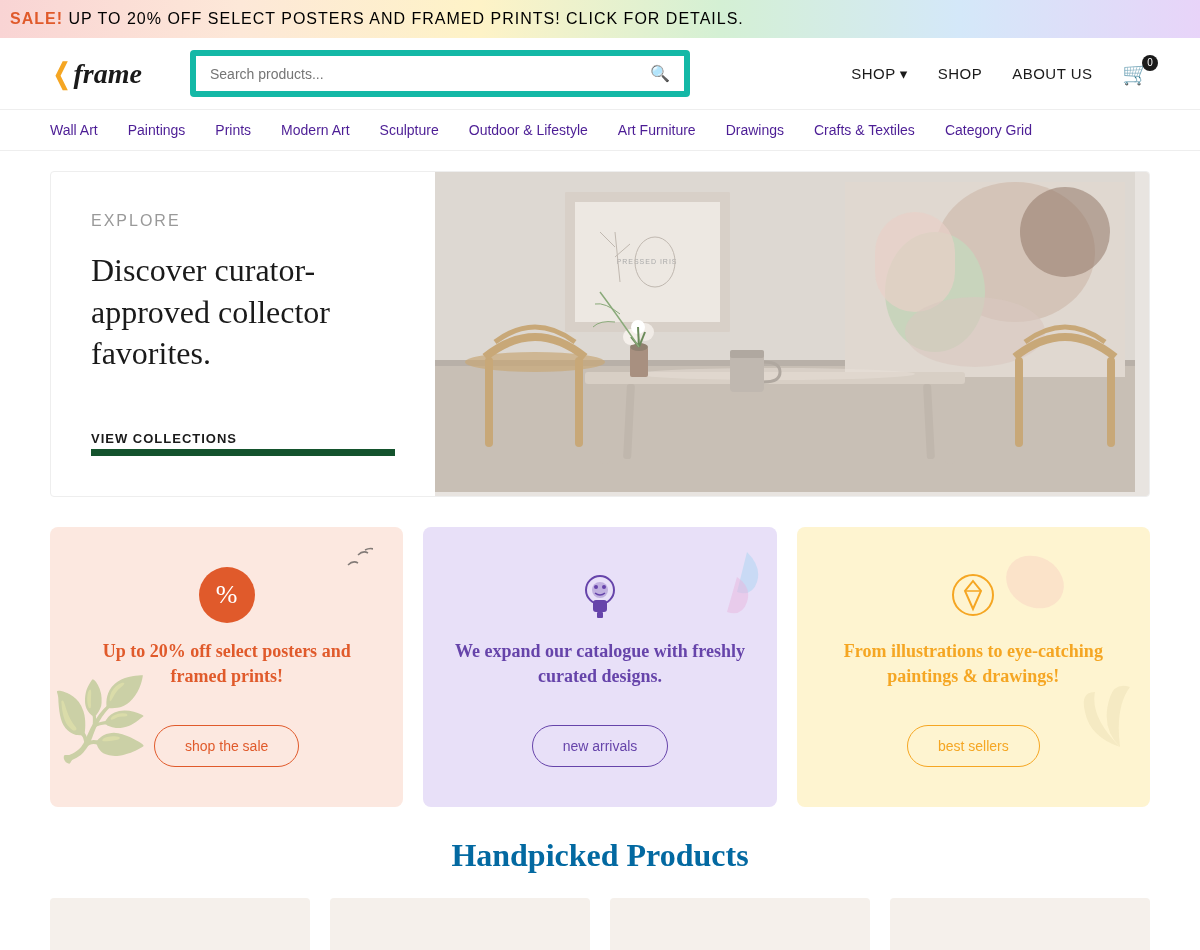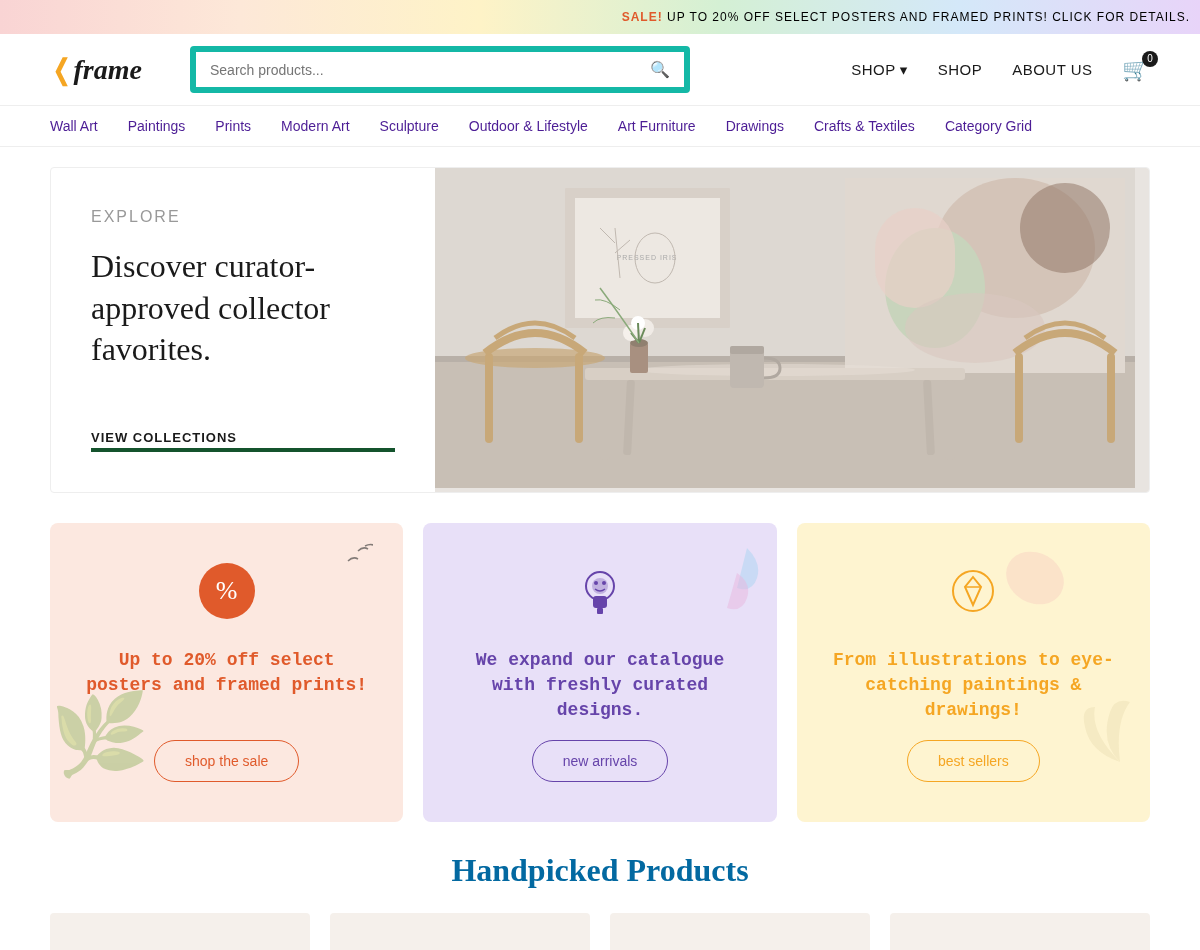--- a/index.html
+++ b/index.html
@@ -1,23 +1,23 @@
 <!DOCTYPE html>
 <html><head>
   <meta charset="utf-8">
   <style>
     * { margin: 0; padding: 0; box-sizing: border-box; }
     body { font-family: 'Georgia', serif; background: #fff; width: 1200px; min-height: 950px; overflow-x: hidden; }
 
     
     .announcement-bar {
       background: linear-gradient(to right, #f9d4d4, #fde8d8, #fef3c7, #d4f0d4, #d4e8f9, #e8d4f9);
-      text-align: right;
+      text-align: left;
       padding: 10px;
-      font-size: 12px;
+      font-size: 16px;
       letter-spacing: 1px;
       font-family: sans-serif;
     }
     .announcement-bar .sale-label { color: #e05a2b; font-weight: bold; }
 
     
     header {
       display: flex;
       align-items: center;
       padding: 12px 50px;
@@ -152,21 +152,21 @@
     }
     .hero-cta {
       margin-top: 30px;
       text-decoration: none;
       color: #1a1a1a;
       font-family: sans-serif;
       font-size: 13px;
       font-weight: bold;
       letter-spacing: 1px;
       text-transform: uppercase;
-      border-bottom: 4px solid #14532d;
+      border-bottom: 7px solid #14532d;
       padding-bottom: 3px;
       display: inline-block;
     }
     .hero-image {
       flex: 1;
       background: #e8e4e0;
       position: relative;
       overflow: hidden;
     }
 
@@ -203,22 +203,21 @@
       font-size: 26px;
     }
     .promo-icon-1 { background: #e05a2b; color: white; }
     .promo-icon-2 { background: transparent; color: #6644aa; font-size: 40px; }
     .promo-icon-3 { background: transparent; color: #f5a623; font-size: 38px; }
 
     .promo-title {
       font-size: 18px;
       font-weight: bold;
       line-height: 1.4;
-      font-family: Liberation Mono, monospace;
-      margin-top: 13px;
+      font-family: Liberation Serif, serif;
     }
     .promo-title-1 { color: #e05a2b; }
     .promo-title-2 { color: #6644aa; }
     .promo-title-3 { color: #f5a623; }
 
     .promo-btn {
       border-radius: 30px;
       padding: 12px 30px;
       background: transparent;
       font-family: sans-serif;

